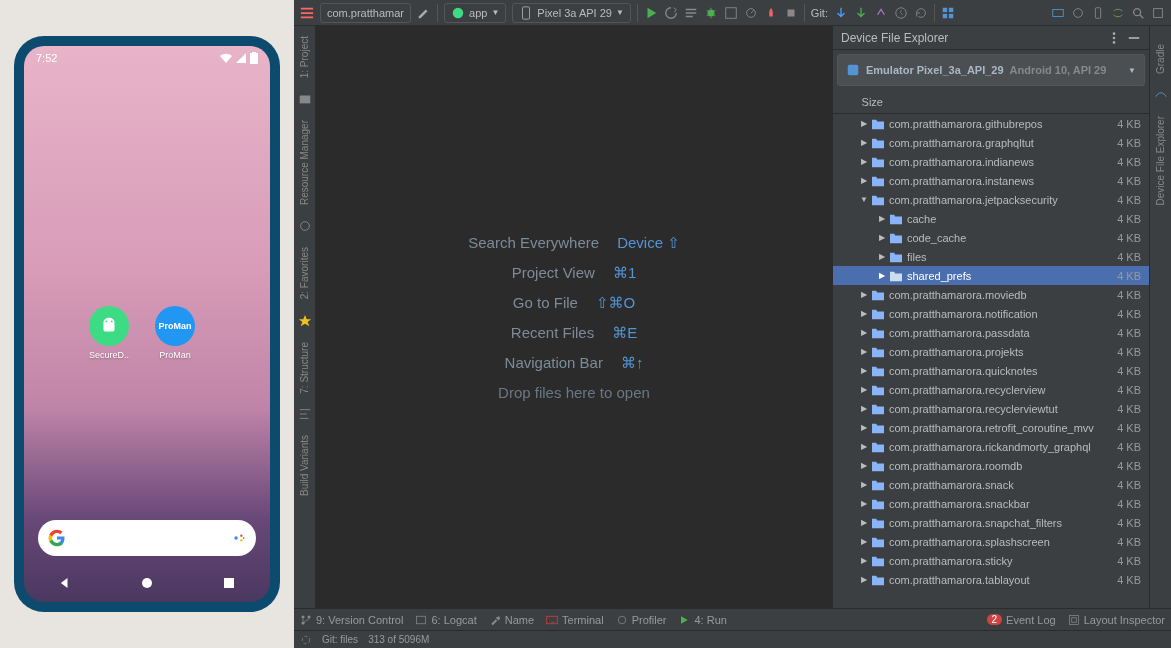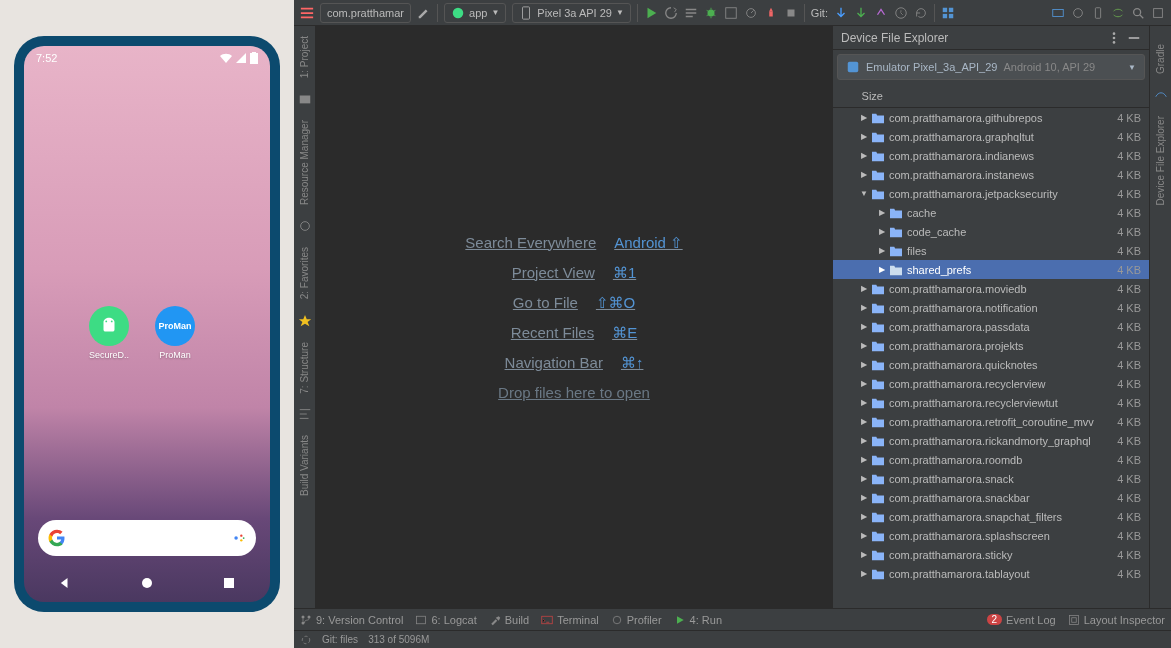--- a/index.html
+++ b/index.html
@@ -36,29 +36,29 @@
 .tb-icon { width: 14px; height: 14px; }
 .tb-sep { width: 1px; height: 18px; background: #555; }
 .spacer { flex: 1; }
 
 .main-row { flex: 1; display: flex; overflow: hidden; }
 .left-rail { width: 22px; background: #3c3f41; border-right: 1px solid #2b2b2b; display: flex; flex-direction: column; align-items: center; padding-top: 4px; gap: 8px; }
 .rail-label { writing-mode: vertical-rl; transform: rotate(180deg); font-size: 10px; color: #888; padding: 6px 0; cursor: pointer; }
 .rail-icon { width: 14px; height: 14px; color: #888; }
 
 .editor { flex: 1; background: #2b2b2b; display: flex; flex-direction: column; align-items: center; justify-content: center; gap: 12px; }
-.hint { font-size: 15px; color: #7d8b99; display: flex; gap: 18px; text-decoration: underline; }
+.hint { font-size: 15px; color: #7d8b99; display: flex; gap: 18px; }
 .hint-key { color: #5394d4; }
 .hint-drop { color: #6a7885; }
 
 .right-panel { width: 317px; background: #3c3f41; display: flex; flex-direction: column; border-left: 1px solid #2b2b2b; }
 .panel-header { height: 24px; display: flex; align-items: center; padding: 0 8px; color: #bbb; font-size: 12px; border-bottom: 1px solid #2b2b2b; }
 .panel-header .ph-title { flex: 1; }
 .ph-icon { width: 14px; height: 14px; cursor: pointer; margin-left: 6px; }
-.device-select { height: 26px; margin: 4px; background: #4b4f52; border: 1px solid #555; border-radius: 3px; display: flex; align-items: center; padding: 0 8px; font-size: 11px; gap: 6px; cursor: pointer; }
+.device-select { height: 32px; margin: 4px; background: #4b4f52; border: 1px solid #555; border-radius: 3px; display: flex; align-items: center; padding: 0 8px; font-size: 11px; gap: 6px; cursor: pointer; font-weight: bold; }
 .device-select .api { color: #888; }
 .table-header { height: 24px; display: flex; align-items: center; border-bottom: 1px solid #2b2b2b; font-size: 11px; color: #bbb; padding: 0 8px; }
 .th-name { flex: 1; }
 .th-size { width: 42px; text-align: right; }
 .file-tree { flex: 1; overflow-y: auto; font-size: 11px; }
 .file-tree::-webkit-scrollbar { width: 10px; }
 .file-tree::-webkit-scrollbar-thumb { background: #555; border-radius: 5px; }
 .tree-row { height: 19px; display: flex; align-items: center; padding: 0 8px; cursor: pointer; color: #bbb; }
 .tree-row.selected { background: #4b6eaf; color: #fff; }
 .tree-indent { display: inline-block; }
@@ -268,21 +268,21 @@
       <span class="rail-label">7: Structure</span>
       <svg class="rail-icon" viewBox="0 0 16 16">
           <path d="M2 3h12M2 8h8M2 13h10" stroke="#888"></path>
         </svg>
       <span class="rail-label">Build Variants</span>
     </div>
 
     <div class="editor">
       <div class="hint">
           <span>Search Everywhere</span>
-          <span class="hint-key">Android ⇧</span>
+          <span class="hint-key">Device ⇧</span>
         </div>
       <div class="hint">
           <span>Project View</span>
           <span class="hint-key">⌘1</span>
         </div>
       <div class="hint">
           <span>Go to File</span>
           <span class="hint-key">⇧⌘O</span>
         </div>
       <div class="hint">
@@ -571,21 +571,21 @@
     <div class="item">
         <svg width="12" height="12" viewBox="0 0 16 16">
           <rect x="2" y="3" width="12" height="10" fill="none" stroke="#888"></rect>
         </svg>
         <span>6: Logcat</span>
       </div>
     <div class="item">
         <svg width="12" height="12" viewBox="0 0 16 16">
           <path d="M3 13l6-6 2 2-6 6zM9 5l4-2 2 2-2 4z" fill="#888"></path>
         </svg>
-        <span>Build</span>
+        <span>Name</span>
       </div>
     <div class="item">
         <svg width="12" height="12" viewBox="0 0 16 16">
           <rect x="1" y="3" width="14" height="10" fill="none" stroke="#c44"></rect>
           <path d="M3 7l2 2-2 2M7 11h4" stroke="#c44"></path>
         </svg>
         <span>Terminal</span>
       </div>
     <div class="item">
         <svg width="12" height="12" viewBox="0 0 16 16">

